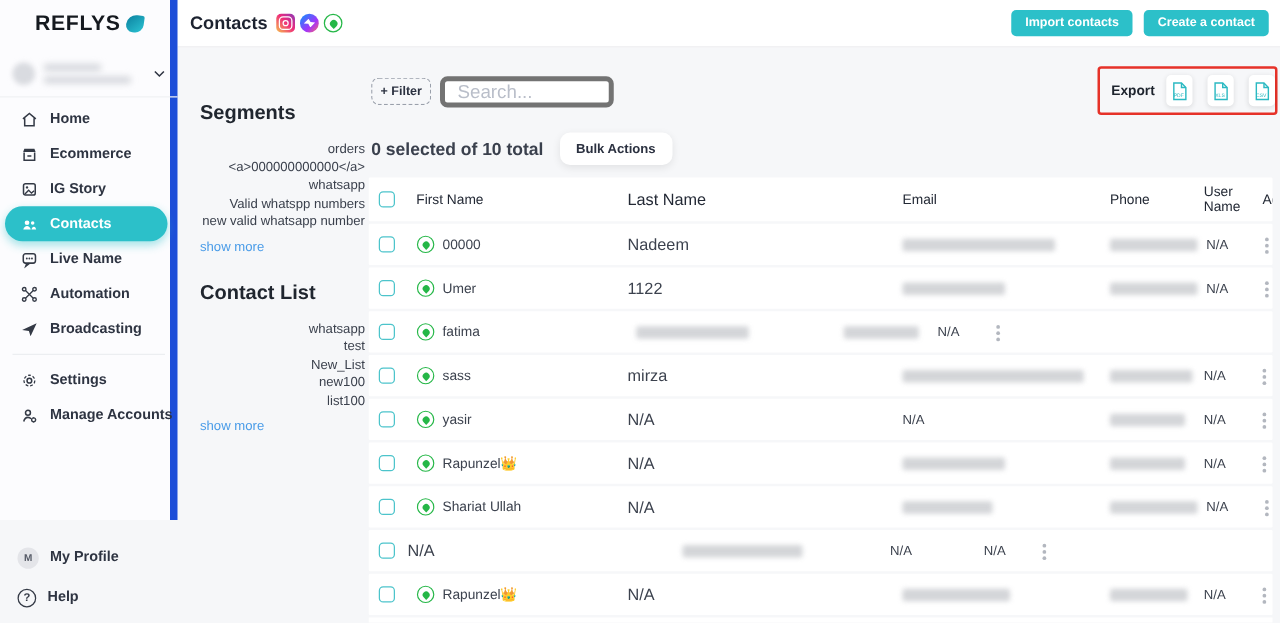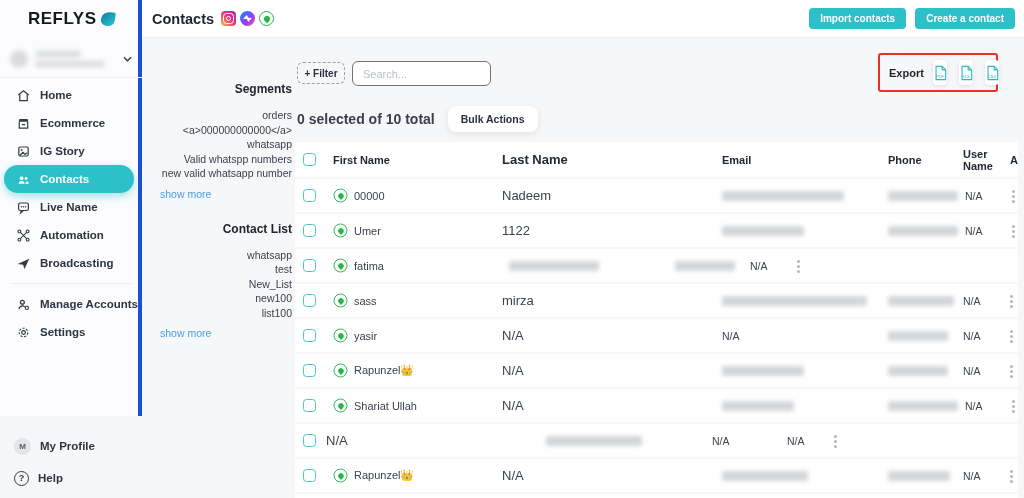--- a/index.html
+++ b/index.html
@@ -1,20 +1,20 @@
 <!DOCTYPE html>
 <html><head>
 <meta charset="utf-8">
 <style>
   * { margin:0; padding:0; box-sizing:border-box; }
   html,body { width:1024px; height:498px; overflow:hidden; }
   body { font-family:"Liberation Sans", "DejaVu Sans", sans-serif; background:#f6f7f9; position:relative; color:#2e3442; }
 
   
-  .sidebar { position:absolute; left:0; top:0; width:142px; height:416px; background:#fcfcfe; border-right:4px solid #1d4ed8; z-index:5; }
+  .sidebar { position:absolute; left:0; top:0; width:142px; height:416px; background:#fcfcfe; border-right:6px solid #1d4ed8; z-index:5; }
   .logo { position:absolute; left:28px; top:9px; display:flex; align-items:center; gap:4px; }
   .logo-text { font-size:17px; font-weight:bold; letter-spacing:.5px; color:#15191f; }
   .logo-swirl { width:14px; height:14px; background:linear-gradient(135deg,#0b7f9e,#2cc5d4); border-radius:85% 15% 70% 60%; transform:rotate(8deg); }
   .account { position:absolute; left:0; top:40px; width:142px; height:38px; border-bottom:1px solid #f0f1f4; display:flex; align-items:center; padding:0 10px; gap:7px; }
   .acc-avatar { width:18px; height:18px; border-radius:50%; background:#d9dbe0; filter:blur(2px); }
   .acc-lines { flex:1; display:flex; flex-direction:column; gap:4px; }
   .acc-line { height:6px; background:#d7d9de; border-radius:3px; filter:blur(2.5px); }
   .acc-line.l1 { width:46px; } .acc-line.l2 { width:70px; }
   .chev { width:9px; height:6px; flex:0 0 auto; }
   .nav { position:absolute; left:0; top:81px; width:142px; }
@@ -37,42 +37,42 @@
   .ms-badge::after { content:""; position:absolute; inset:4px 3px; background:#fff; clip-path:polygon(0 55%,42% 0,60% 38%,100% 42%,58% 100%,40% 58%); }
   .wa-badge { width:15px; height:15px; border:1.4px solid #25b747; border-radius:50%; position:relative; background:#fff; }
   .wa-badge::after { content:""; position:absolute; left:50%; top:50%; width:6px; height:6px; margin:-3px 0 0 -3px; background:#25b747; border-radius:75% 0 70% 70%; transform:rotate(135deg); }
   .topbar-actions { margin-left:auto; display:flex; gap:9px; margin-right:9px; }
   .btn-teal { background:#2cc0c9; color:#fff; border:none; border-radius:4px; font-size:10px; font-weight:bold; padding:5px 11px; font-family:inherit; cursor:pointer; }
 
   
   .content { position:absolute; left:142px; top:38px; width:882px; height:460px; }
 
   .panel { position:absolute; left:18px; top:44px; width:132px; }
-  .panel-h { font-size:12px; font-weight:bold; color:#20262f;text-align:right; }
+  .panel-h { font-size:16px; font-weight:bold; color:#20262f; }
   .panel-list { list-style:none; margin-top:12px; }
   .panel-list li { font-size:10.5px; color:#3b414d; line-height:14.5px; cursor:pointer;text-align:right; }
   .show-more { display:inline-block; margin-top:7px; font-size:10.5px; color:#4a9ce8; cursor:pointer; }
   .panel-h.second { margin-top:20px; }
 
   .filter-btn { position:absolute; left:155px; top:24px; width:48px; height:22px; border:1px dashed #9aa0ab; border-radius:6px; background:transparent; font-family:inherit; font-size:10px; font-weight:bold; color:#2b3140; cursor:pointer; }
-  .search-input { position:absolute; left:210px; top:23px; width:139px; height:25px; background:#fff; border:1px solid #737373; border-radius:6px; padding:0 10px; font-family:inherit; font-size:11px; color:#3b414d; }
+  .search-input { position:absolute; left:210px; top:23px; width:139px; height:25px; background:#fff; border:4px solid #737373; border-radius:6px; padding:0 10px; font-family:inherit; font-size:15px; color:#3b414d; }
   .search-input::placeholder { color:#b9bec9; }
 
-  .export-box { position:absolute; left:736px; top:15px; width:120px; height:39px; border:2.5px solid #e63229; border-radius:3px; display:flex; align-items:center; padding-left:9px; gap:0; }
+  .export-box { position:absolute; left:736px; top:15px; width:144px; height:39px; border:2.5px solid #e63229; border-radius:3px; display:flex; align-items:center; padding-left:9px; gap:0; }
   .export-label { font-size:11px; font-weight:bold; color:#1e242e; margin-right:9px; }
   .file-btn { width:23px; height:25px; background:#fff; border:none; border-radius:4px; box-shadow:0 1px 4px rgba(0,0,0,.10); margin-right:12px; display:flex; align-items:center; justify-content:center; cursor:pointer; padding:0; }
 
   .sel-row { position:absolute; left:155px; top:68px; display:flex; align-items:center; gap:13px; }
   .sel-text { font-size:14px; color:#3a404d; font-weight:bold; }
   .bulk-btn { background:#fff; border:none; border-radius:8px; box-shadow:0 2px 7px rgba(0,0,0,.09); font-family:inherit; font-size:10.5px; font-weight:bold; color:#2b3140; padding:7px 13px; cursor:pointer; }
 
   
   .table { position:absolute; left:153px; top:104px; width:723px; }
   .trow { background:#fff; height:33px; margin-bottom:2px; display:flex; align-items:center; overflow:hidden; border-radius:1px; }
-  .trow.thead { height:35px; font-weight:bold; color:#232935; }
+  .trow.thead { height:35px; font-weight:normal; color:#232935; }
   .c-check { flex:0 0 31px; display:flex; align-items:center; padding-left:8px; }
   .checkbox { width:13px; height:13px; border:1.6px solid #4cc4cb; border-radius:3.5px; background:#fff; cursor:pointer; }
   .c-first { flex:0 0 176px; display:flex; align-items:center; gap:6px; padding-left:7px; font-size:11px; }
   .c-last  { flex:0 0 213px; font-size:13px; }
   .c-email { flex:0 0 168px; padding-left:7px; font-size:10.5px; display:flex; align-items:center; }
   .c-phone { flex:0 0 73px; padding-left:5px; font-size:10.5px; display:flex; align-items:center; }
   .c-user  { flex:0 0 48px; padding-left:7px; font-size:10.5px; line-height:12px; }
   .c-act   { flex:1 0 auto; padding-left:6px; font-size:11px; white-space:nowrap; display:flex; align-items:center; }
   .thead .c-email, .thead .c-phone, .thead .c-user { font-size:11px; }
   .cell-text { color:#3c424e; }
@@ -170,36 +170,36 @@
           <svg class="icon" width="15" height="15" viewBox="0 0 16 16">
             <path d="M1.8 8.6 14.2 2.8 9 13.8 7.6 9.4z" fill="#343a46"></path>
           </svg>
         </span>
       <span>Broadcasting</span>
     </div>
     <div class="nav-div"></div>
     <div class="nav-item">
       <span class="nicon">
           <svg class="icon" width="15" height="15" viewBox="0 0 16 16">
+            <circle cx="8" cy="8" r="2" fill="none" stroke="#343a46" stroke-width="1.3"></circle>
+            <circle cx="8" cy="8" r="4.6" fill="none" stroke="#343a46" stroke-width="1.1" stroke-dasharray="2.4 1.6"></circle>
+          </svg>
+        </span>
+      <span>Settings</span>
+    </div>
+    <div class="nav-item">
+      <span class="nicon">
+          <svg class="icon" width="15" height="15" viewBox="0 0 16 16">
             <circle cx="6.8" cy="5.6" r="2.1" fill="none" stroke="#343a46" stroke-width="1.3"></circle>
             <path d="M3.2 13c.5-2.3 1.9-3.5 3.6-3.5 1 0 1.9.4 2.6 1.2" fill="none" stroke="#343a46" stroke-width="1.3"></path>
             <circle cx="11.6" cy="11.6" r="1.7" fill="none" stroke="#343a46" stroke-width="1.1"></circle>
             <path d="M11.6 9.4v1M11.6 12.8v1M9.4 11.6h1M12.8 11.6h1" stroke="#343a46" stroke-width=".9"></path>
           </svg>
         </span>
       <span>Manage Accounts</span>
-    </div>
-    <div class="nav-item">
-      <span class="nicon">
-          <svg class="icon" width="15" height="15" viewBox="0 0 16 16">
-            <circle cx="8" cy="8" r="2" fill="none" stroke="#343a46" stroke-width="1.3"></circle>
-            <circle cx="8" cy="8" r="4.6" fill="none" stroke="#343a46" stroke-width="1.1" stroke-dasharray="2.4 1.6"></circle>
-          </svg>
-        </span>
-      <span>Settings</span>
     </div>
   </div>
 
   <div class="side-foot-item" style="top:434px;">
     <span class="avatar-m">M</span>
     <span>My Profile</span>
   </div>
   <div class="side-foot-item" style="top:466px;">
     <span class="help-circle">?</span>
     <span>Help</span>

